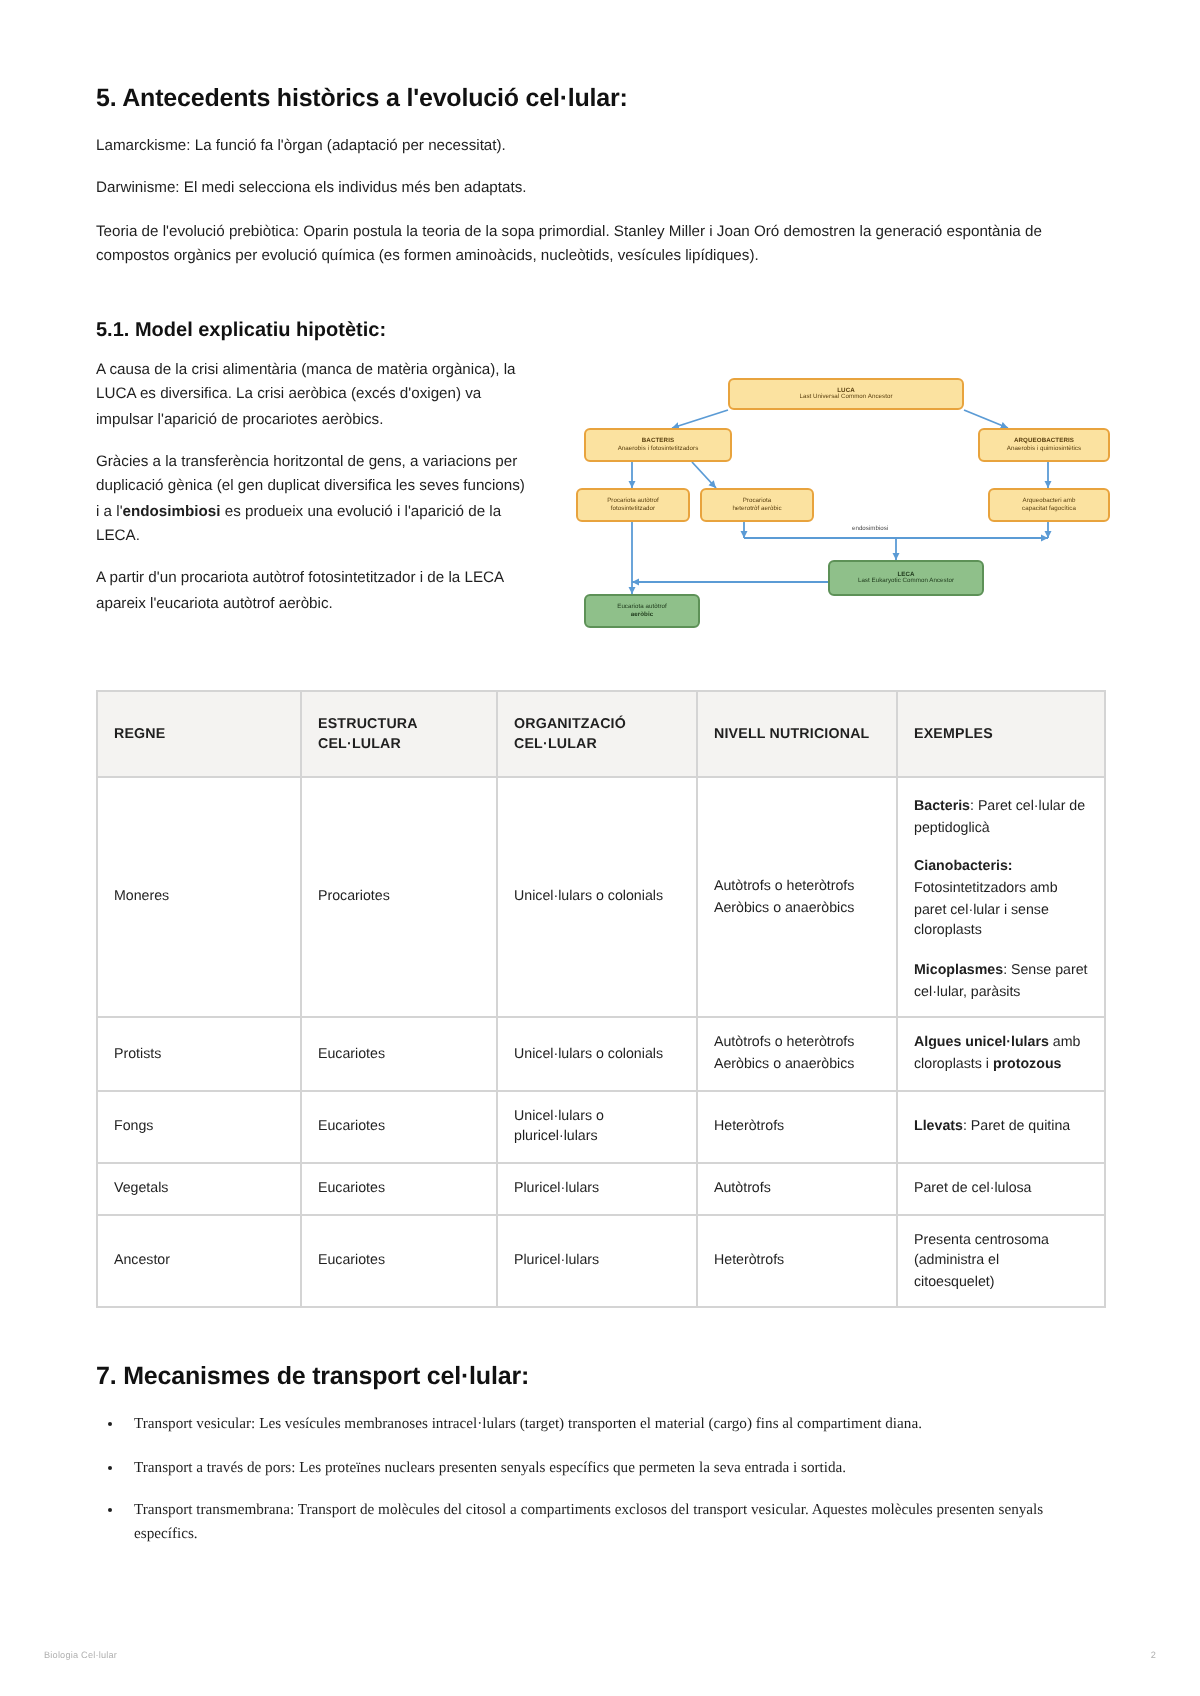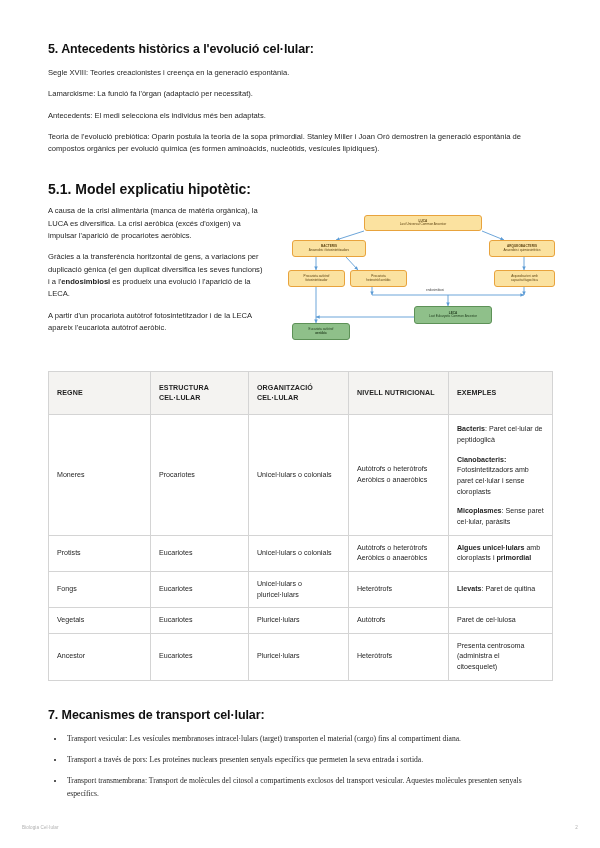--- a/index.html
+++ b/index.html
@@ -25,21 +25,21 @@
 
   
   h2.section-title {
     font-size: 12.5px;
     font-weight: bold;
     margin: 0 0 11px 0;
     letter-spacing: -0.1px;
     color: #111;
   }
   h3.subsection-title {
-    font-size: 14px;
+    font-size: 10px;
     font-weight: bold;
     margin: 0 0 8px 0;
     color: #111;
   }
   p.body-text {
     font-size: 7.6px;
     line-height: 1.62;
     margin: 0 0 9px 0;
     color: #1f1f1f;
     text-align: left;
@@ -160,23 +160,22 @@
     letter-spacing: 0.1px;
   }
 </style>
 </head>
 <body>
 
 <div class="page">
 
   <section class="sec5">
     <h2 class="section-title">5. Antecedents històrics a l'evolució cel·lular:</h2>
-    <p class="body-text">Segle XVIII: Teories creacionistes i creença en la generació espontània.</p>
     <p class="body-text">Lamarckisme: La funció fa l'òrgan (adaptació per necessitat).</p>
-    <p class="body-text">Antecedents: El medi selecciona els individus més ben adaptats.</p>
+    <p class="body-text">Darwinisme: El medi selecciona els individus més ben adaptats.</p>
     <p class="body-text">Teoria de l'evolució prebiòtica: Oparin postula la teoria de la sopa primordial. Stanley Miller i Joan Oró demostren la generació espontània de compostos orgànics per evolució química (es formen aminoàcids, nucleòtids, vesícules lipídiques).</p>
   </section>
 
   <section class="sec51">
     <h3 class="subsection-title">5.1. Model explicatiu hipotètic:</h3>
     <div class="sec51-row">
       <div class="sec51-col-text">
         <p class="body-text">A causa de la crisi alimentària (manca de matèria orgànica), la LUCA es diversifica. La crisi aeròbica (excés d'oxigen) va impulsar l'aparició de procariotes aeròbics.</p>
         <p class="body-text"><span>Gràcies a la transferència horitzontal de gens, a variacions per duplicació gènica (el gen duplicat diversifica les seves funcions) i a l'</span><b>endosimbiosi</b><span> es produeix una evolució i l'aparició de la LECA.</span></p>
         <p class="body-text">A partir d'un procariota autòtrof fotosintetitzador i de la LECA apareix l'eucariota autòtrof aeròbic.</p>
@@ -294,21 +293,21 @@
             <div class="ex-block"><b>Cianobacteris:</b><span> Fotosintetitzadors amb paret cel·lular i sense cloroplasts</span></div>
             <div class="ex-block"><b>Micoplasmes</b><span>: Sense paret cel·lular, paràsits</span></div>
           </td>
         </tr>
 
         <tr>
           <td>Protists</td>
           <td>Eucariotes</td>
           <td>Unicel·lulars o colonials</td>
           <td>Autòtrofs o heteròtrofs<br>Aeròbics o anaeròbics</td>
-          <td><b>Algues unicel·lulars</b><span> amb cloroplasts i </span><b>primordial</b></td>
+          <td><b>Algues unicel·lulars</b><span> amb cloroplasts i </span><b>protozous</b></td>
         </tr>
 
         <tr>
           <td>Fongs</td>
           <td>Eucariotes</td>
           <td>Unicel·lulars o<br>pluricel·lulars</td>
           <td>Heteròtrofs</td>
           <td><b>Llevats</b><span>: Paret de quitina</span></td>
         </tr>
 

